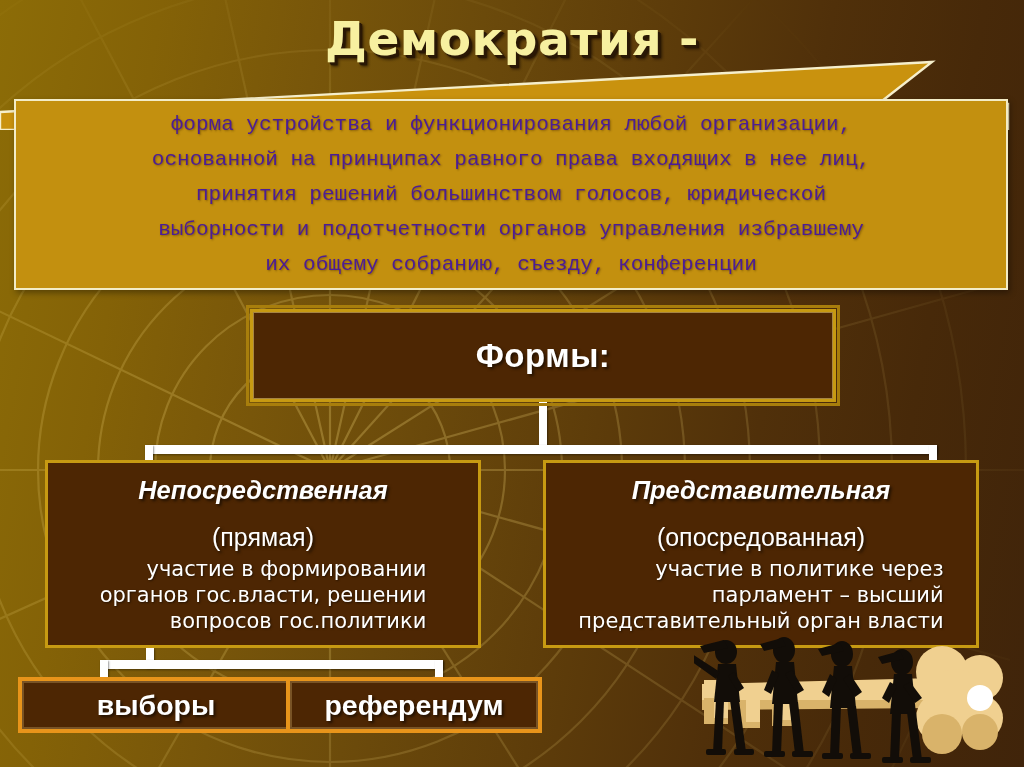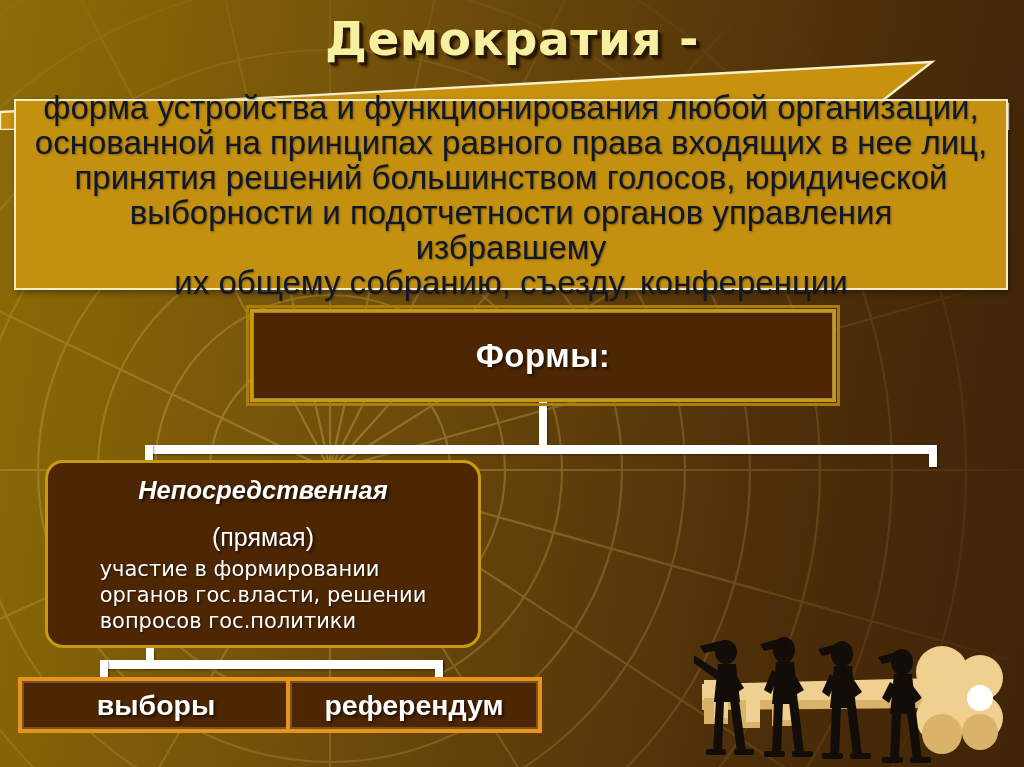--- a/index.html
+++ b/index.html
@@ -69,39 +69,39 @@
     box-sizing: border-box;
     background: #c3900f;
     border: 2px solid #f3ecc6;
     display: flex;
     align-items: center;
     justify-content: center;
     z-index: 5;
     box-shadow: 2px 3px 6px rgba(0,0,0,0.35);
   }
   .definition-text {
-    color: #0f172a;
-    font-size: 33px;
+    color: #4c1d95;
+    font-size: 21px;
     line-height: 35px;
     text-align: center;
     padding: 0 14px;
     white-space: pre-line;
     text-shadow: 1px 1px 2px rgba(60,35,0,0.45);
-    font-family: Liberation Sans, sans-serif;
+    font-family: Liberation Mono, monospace;
   }
 
   
   .node {
     position: absolute;
     box-sizing: border-box;
     background: #4d2603;
     display: flex;
     align-items: center;
     justify-content: center;
-    text-align: left;
+    text-align: right;
     color: #ffffff;
     z-index: 4;
   }
   .node-forms {
     left: 250px;
     top: 309px;
     width: 586px;
     height: 93px;
     border: 3px solid #c79a12;
     outline: 3px solid #a87e0c;
@@ -116,21 +116,21 @@
   }
 
   .branch {
     top: 460px;
     width: 436px;
     height: 188px;
     border: 3px solid #c79a12;
     flex-direction: column;
     padding: 6px 8px;
   }
-  .branch-left  { left: 45px; border-radius: 18px; }
+  .branch-left  { left: 45px; }
   .branch-right { left: 543px; }
 
   .branch-head {
     font-size: 25.5px;
     font-weight: bold;
     font-style: italic;
     line-height: 31px;
     text-shadow: 2px 2px 3px rgba(0,0,0,0.6);
   }
   .branch-sub {
@@ -262,20 +262,27 @@
   </div>
 
   <div class="node branch branch-left">
     <span class="branch-head">Непосредственная</span>
     <span class="branch-sub">(прямая)</span>
     <span class="branch-body">участие в формировании
 органов гос.власти, решении
 вопросов гос.политики</span>
   </div>
 
+  <div class="node branch branch-right">
+    <span class="branch-head">Представительная</span>
+    <span class="branch-sub">(опосредованная)</span>
+    <span class="branch-body">участие в политике через
+парламент – высший
+представительный орган власти</span>
+  </div>
 
   <div class="conn conn-leaf-up"></div>
   <div class="conn conn-leaf-hbar"></div>
   <div class="conn conn-leaf-l"></div>
   <div class="conn conn-leaf-r"></div>
 
   <div class="node leaf leaf-elections">
     <span class="leaf-label">выборы</span>
   </div>
   <div class="node leaf leaf-referendum">

